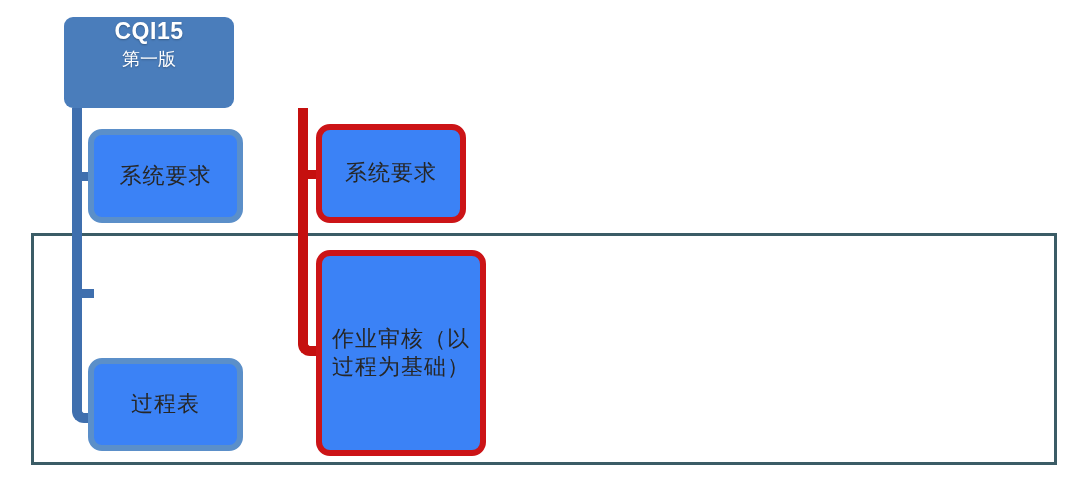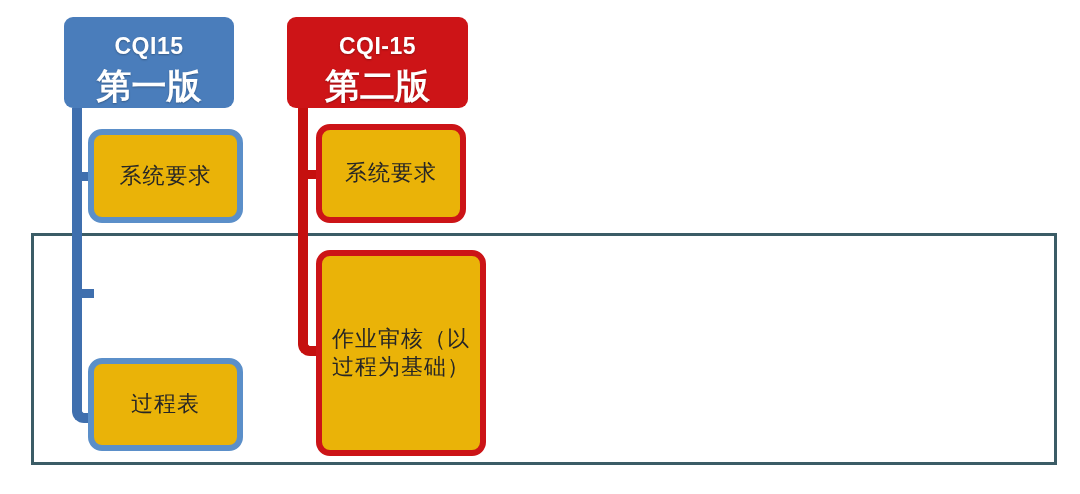--- a/index.html
+++ b/index.html
@@ -19,50 +19,50 @@
   }
 
   
   .header-box {
     position: absolute;
     box-sizing: border-box;
     border-radius: 9px;
     display: flex;
     flex-direction: column;
     align-items: center;
-    justify-content: flex-end;
+    justify-content: flex-start;
     color: #ffffff;
     text-shadow: 0 1px 2px rgba(0,0,0,0.28);
   }
   .header-box .code {
     font-size: 23px;
     font-weight: bold;
     letter-spacing: 0.5px;
     line-height: 1.25;
   }
   .header-box .edition {
-    font-size: 35px;
-    font-weight: bold;
+    font-size: 18px;
+    font-weight: normal;
     line-height: 1.3;
     margin-top: 2px;
   }
   #header-v1 {
     left: 64px;  top: 17px;  width: 170px; height: 91px;
     background: #4a7dbb;
   }
   #header-v2 {
     left: 287px; top: 17px; width: 181px; height: 91px;
     background: #cd1417;
   }
 
   
   .node-box {
     position: absolute;
     box-sizing: border-box;
-    background: #eab308;
+    background: #3b82f6;
     border-radius: 14px;
     display: flex;
     align-items: center;
     justify-content: center;
     text-align: center;
     color: #262626;
     font-size: 22px;
     line-height: 1.28;
     letter-spacing: 1px;
   }
@@ -142,24 +142,20 @@
   <div class="stub blue" id="stub-b1"></div>
   <div class="stub blue" id="stub-b2"></div>
 
   <div class="node-box blue" id="box-b1">
     <span class="label">系统要求</span>
   </div>
   <div class="node-box blue" id="box-b3">
     <span class="label">过程表</span>
   </div>
 
-  <div class="header-box" id="header-v2">
-    <span class="code">CQI-15</span>
-    <span class="edition">第二版</span>
-  </div>
 
   <div class="conn" id="trunk-red"></div>
   <div class="stub red" id="stub-r1"></div>
 
   <div class="node-box red" id="box-r1">
     <span class="label">系统要求</span>
   </div>
   <div class="node-box red" id="box-r2">
     <span class="label">作业审核（以过程为基础）</span>
   </div>

